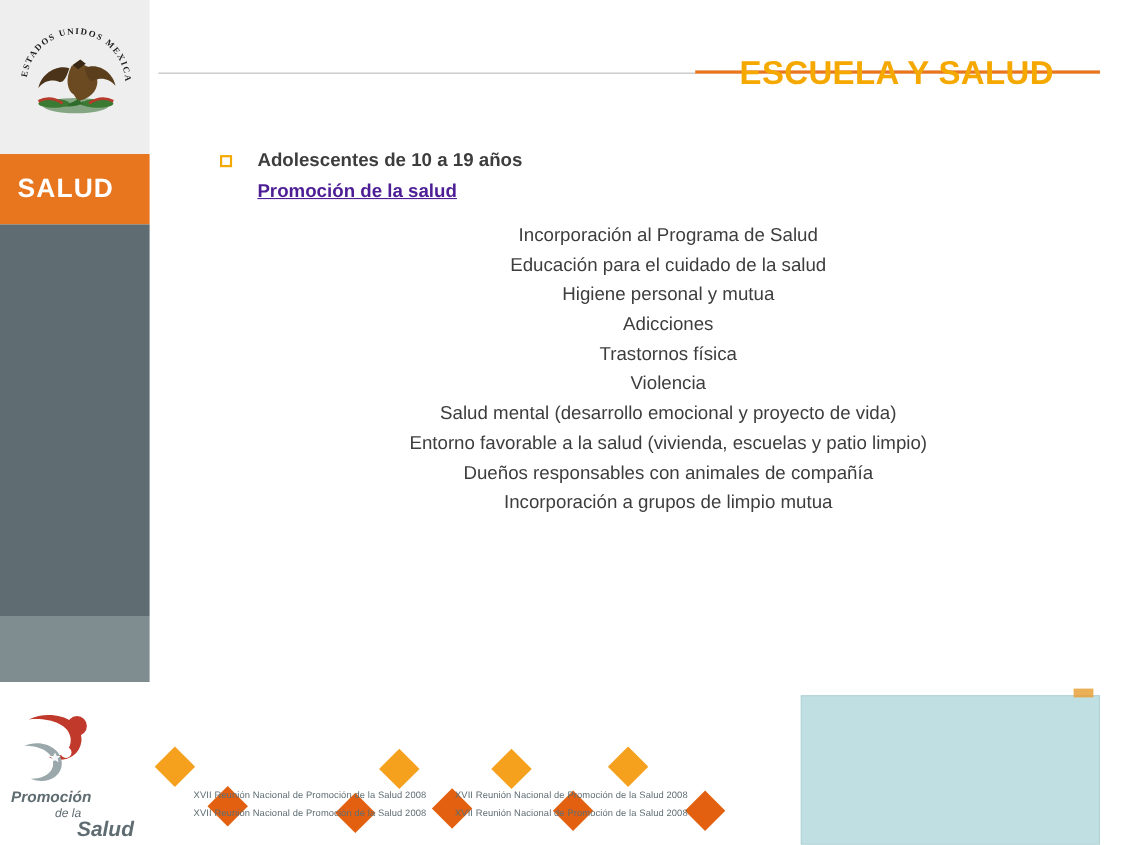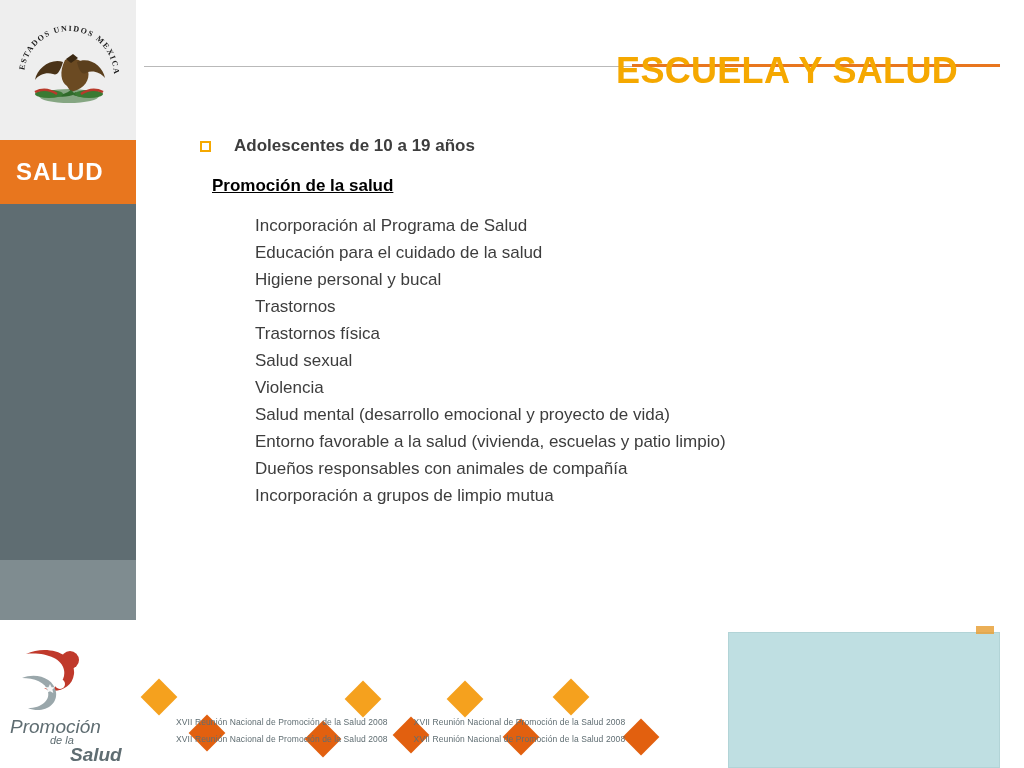--- a/index.html
+++ b/index.html
@@ -86,63 +86,64 @@
     left: 632px;
     top: 64px;
     width: 368px;
     height: 3px;
     background: #e8761e;
   }
   .title {
     position: absolute;
     right: 66px;
     top: 50px;
-    font-size: 36px;
+    font-size: 30px;
     font-weight: bold;
     color: #f5a800;
     letter-spacing: 0.3px;
     white-space: nowrap;
   }
 
   
   .content {
     position: absolute;
     left: 196px;
     top: 136px;
     width: 780px;
   }
   .bullet-row {
     position: relative;
     padding-left: 38px;
-    margin-bottom: 20px;
+    margin-bottom: 8px;
   }
   .bullet-marker {
     position: absolute;
     left: 4px;
     top: 5px;
     width: 11px;
     height: 11px;
     border: 2px solid #f5a800;
     box-sizing: border-box;
   }
   .bullet-text {
     font-size: 17px;
     font-weight: bold;
     color: #3d3d3d;
   }
   .sub-head {
-    margin-left: 16px;
+    margin-left: 38px;
     font-size: 17px;
     font-weight: bold;
-    color: #000000;
+    color: #4c1d95;
     text-decoration: underline;
     margin-bottom: 16px;
   }
   .item-list {
-    margin-left: 59px;
+    margin-left: 43px;
+    text-align: center;
   }
   .item {
     font-size: 17px;
     color: #3d3d3d;
     line-height: 27px;
     white-space: nowrap;
   }
 
   
   .promocion-logo {
@@ -156,23 +157,23 @@
     position: absolute;
     left: 6px;
     top: 0px;
     width: 96px;
     height: 66px;
   }
   .logo-word1 {
     position: absolute;
     left: 2px;
     top: 68px;
-    font-size: 19px;
+    font-size: 14px;
     font-style: italic;
-    font-weight: normal;
+    font-weight: bold;
     color: #5f6d72;
     text-align: center;
   }
   .logo-word2 {
     position: absolute;
     left: 42px;
     top: 86px;
     font-size: 11px;
     font-style: italic;
     color: #5f6d72;
@@ -289,24 +290,23 @@
   <div class="bullet-row">
     <span class="bullet-marker"></span>
     <span class="bullet-text">Adolescentes de 10 a 19 años</span>
   </div>
 
   <div class="sub-head">Promoción de la salud</div>
 
   <div class="item-list">
     <div class="item">Incorporación al Programa de Salud</div>
     <div class="item">Educación para el cuidado de la salud</div>
-    <div class="item">Higiene personal y bucal</div>
-    <div class="item">Trastornos</div>
+    <div class="item">Higiene personal y mutua</div>
+    <div class="item">Adicciones</div>
     <div class="item">Trastornos física</div>
-    <div class="item">Salud sexual</div>
     <div class="item">Violencia</div>
     <div class="item">Salud mental (desarrollo emocional y proyecto de vida)</div>
     <div class="item">Entorno favorable a la salud (vivienda, escuelas y patio limpio)</div>
     <div class="item">Dueños responsables con animales de compañía</div>
     <div class="item">Incorporación a grupos de limpio mutua</div>
   </div>
 </div>
 
 <div class="promocion-logo">
   <div class="logo-swirl">

